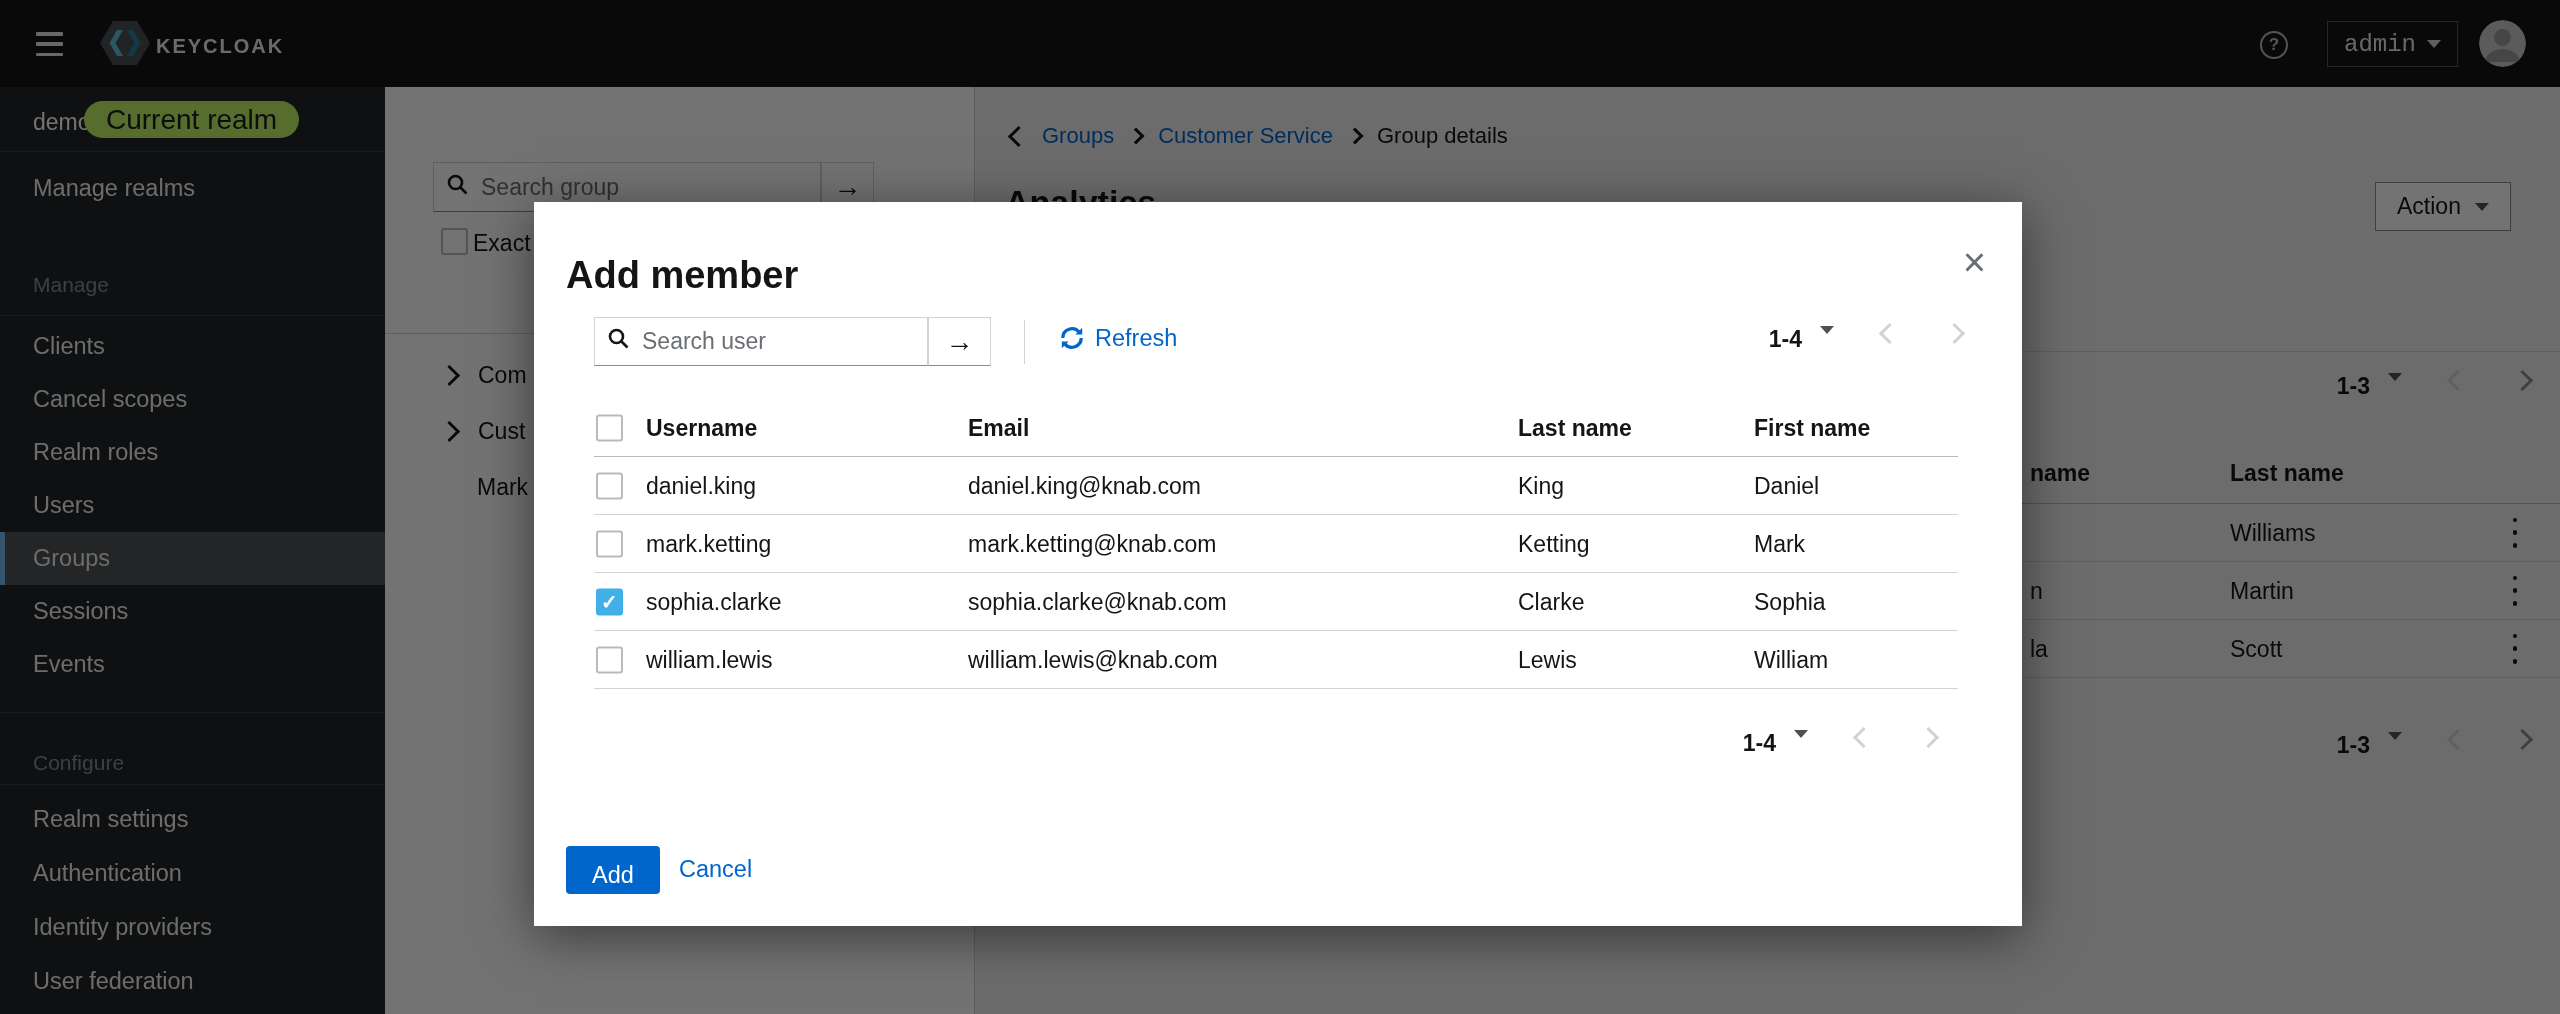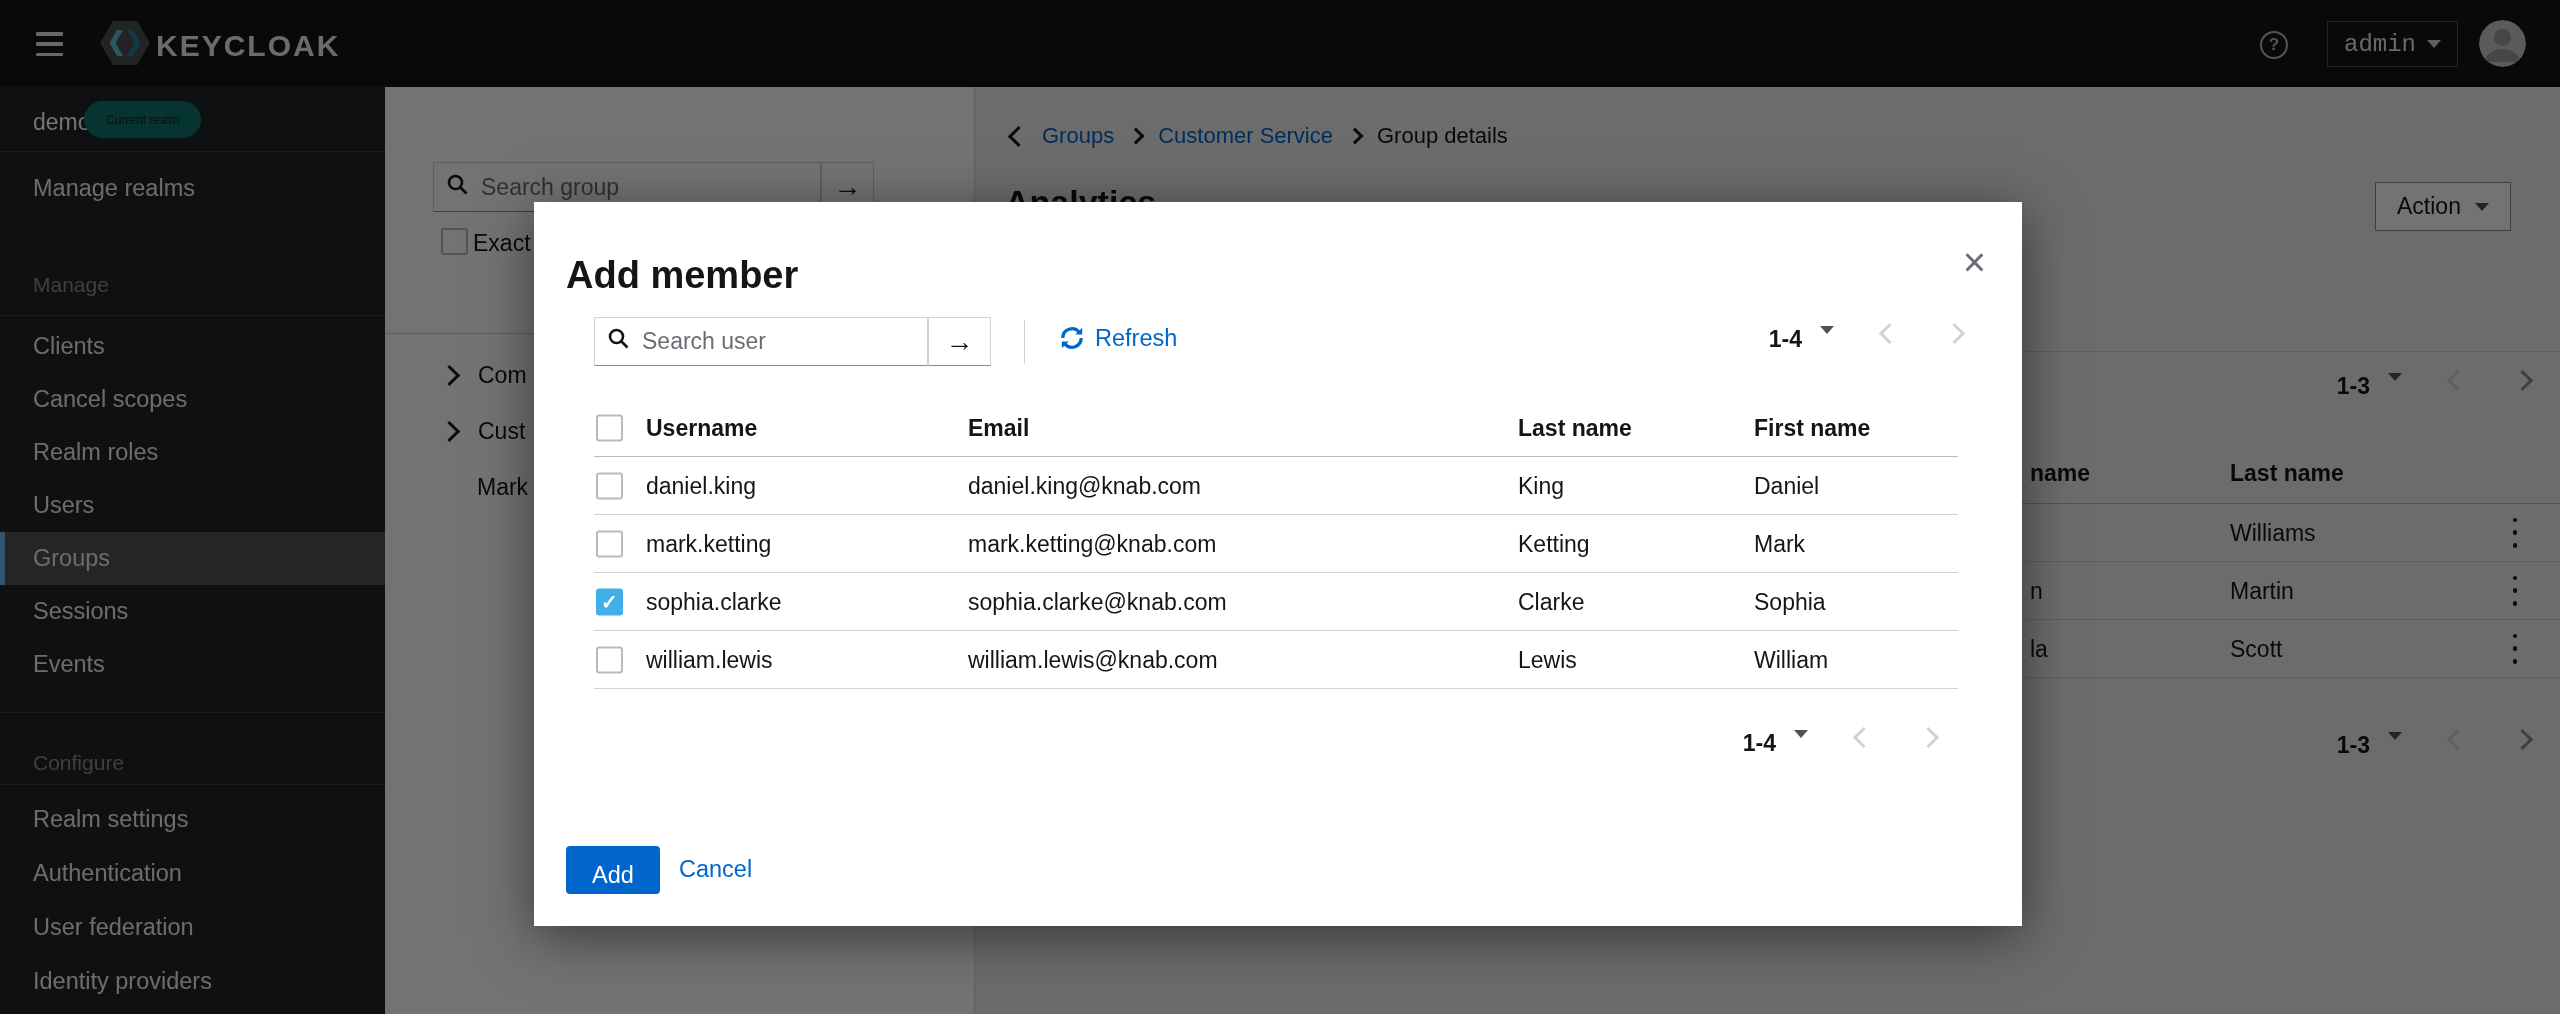--- a/index.html
+++ b/index.html
@@ -4,31 +4,31 @@
 <style>
   html,body{margin:0;padding:0;background:#000;}
   .screen{position:relative;width:2560px;height:1014px;overflow:hidden;
           font-family:"Liberation Sans",sans-serif;font-size:23px;color:#151515;background:#f0f0f0;}
 
   
   .masthead{position:absolute;left:0;top:0;width:2560px;height:87px;background:#151515;}
   .hamburger{position:absolute;left:36px;top:32px;width:27px;height:24px;display:flex;flex-direction:column;justify-content:space-between;cursor:pointer;}
   .hamburger span{display:block;height:3.5px;background:#e6e6e6;border-radius:1px;}
   .brand{position:absolute;left:100px;top:21px;display:flex;align-items:center;gap:6px;}
-  .brand-text{font-size:30px;font-weight:bold;letter-spacing:2px;color:#ededed;}
+  .brand-text{font-size:20px;font-weight:bold;letter-spacing:2px;color:#ededed;}
   .help-circle{position:absolute;left:2260px;top:31px;width:24px;height:24px;border:2px solid #b8bbbe;border-radius:50%;color:#b8bbbe;display:flex;align-items:center;justify-content:center;font-size:17px;font-weight:bold;}
   .help-circle::after{content:"?";}
   .user-dd{position:absolute;left:2327px;top:21px;width:131px;height:46px;border:1px solid #53565a;display:flex;align-items:center;justify-content:space-between;padding:0 16px;box-sizing:border-box;color:#e6e6e6;cursor:pointer;font-size:24px;font-family:Liberation Mono, monospace;}
   .avatar{position:absolute;left:2479px;top:20px;width:47px;height:47px;border-radius:50%;overflow:hidden;}
 
   
   .sidebar{position:absolute;left:0;top:87px;width:385px;height:927px;background:#212427;color:#f0f0f0;}
   .sb-divider{position:absolute;left:0;width:100%;height:1px;background:#3c3f42;}
   .realm-name{position:absolute;left:33px;top:22px;font-size:23px;color:#fff;}
-  .realm-badge{position:absolute;left:84px;top:14px;height:37px;border-radius:19px;background:#0f766e;color:#1b1d21;font-size:12px;display:flex;align-items:center;padding:0 22px;}
+  .realm-badge{position:absolute;left:84px;top:14px;height:37px;border-radius:19px;background:#bef264;color:#1b1d21;font-size:28px;display:flex;align-items:center;padding:0 22px;}
   .sb-link{position:absolute;left:33px;font-size:23.5px;color:#f0f0f0;cursor:pointer;}
   .sb-title{position:absolute;left:33px;font-size:21px;color:#8a8d90;}
   .nav-list{position:absolute;left:0;width:100%;display:flex;flex-direction:column;}
   .nav-item{height:53px;display:flex;align-items:center;padding-left:33px;font-size:23.5px;color:#f0f0f0;cursor:pointer;box-sizing:border-box;}
   .nav-item.active{background:#4f5255;border-left:5px solid #73bcf7;padding-left:28px;}
   .nav-item.cfg{height:54px;}
 
   
   .tree-panel{position:absolute;left:385px;top:87px;width:590px;height:927px;background:#ffffff;border-right:1px solid #d2d2d2;box-sizing:border-box;}
   .search-group{position:absolute;display:flex;height:50px;}
@@ -142,22 +142,22 @@
       <div class="nav-item active">Groups</div>
       <div class="nav-item">Sessions</div>
       <div class="nav-item">Events</div>
     </nav>
     <div class="sb-divider" style="top:625px;"></div>
     <span class="sb-title" style="top:664px;">Configure</span>
     <div class="sb-divider" style="top:697px;"></div>
     <nav class="nav-list" style="top:705px;">
       <div class="nav-item cfg">Realm settings</div>
       <div class="nav-item cfg">Authentication</div>
+      <div class="nav-item cfg">Identity providers</div>
       <div class="nav-item cfg">User federation</div>
-      <div class="nav-item cfg">Identity providers</div>
     </nav>
   </aside>
 
   <section class="tree-panel">
     <div class="search-group" style="left:48px;top:75px;">
       <div class="search-box" style="width:388px;">
         <span>
           <svg width="23" height="23" viewBox="0 0 23 23">
               <circle cx="9.5" cy="9.5" r="6.5" fill="none" stroke="#151515" stroke-width="2.6"></circle>
               <line x1="14.5" y1="14.5" x2="20.5" y2="20.5" stroke="#151515" stroke-width="2.6"></line>

